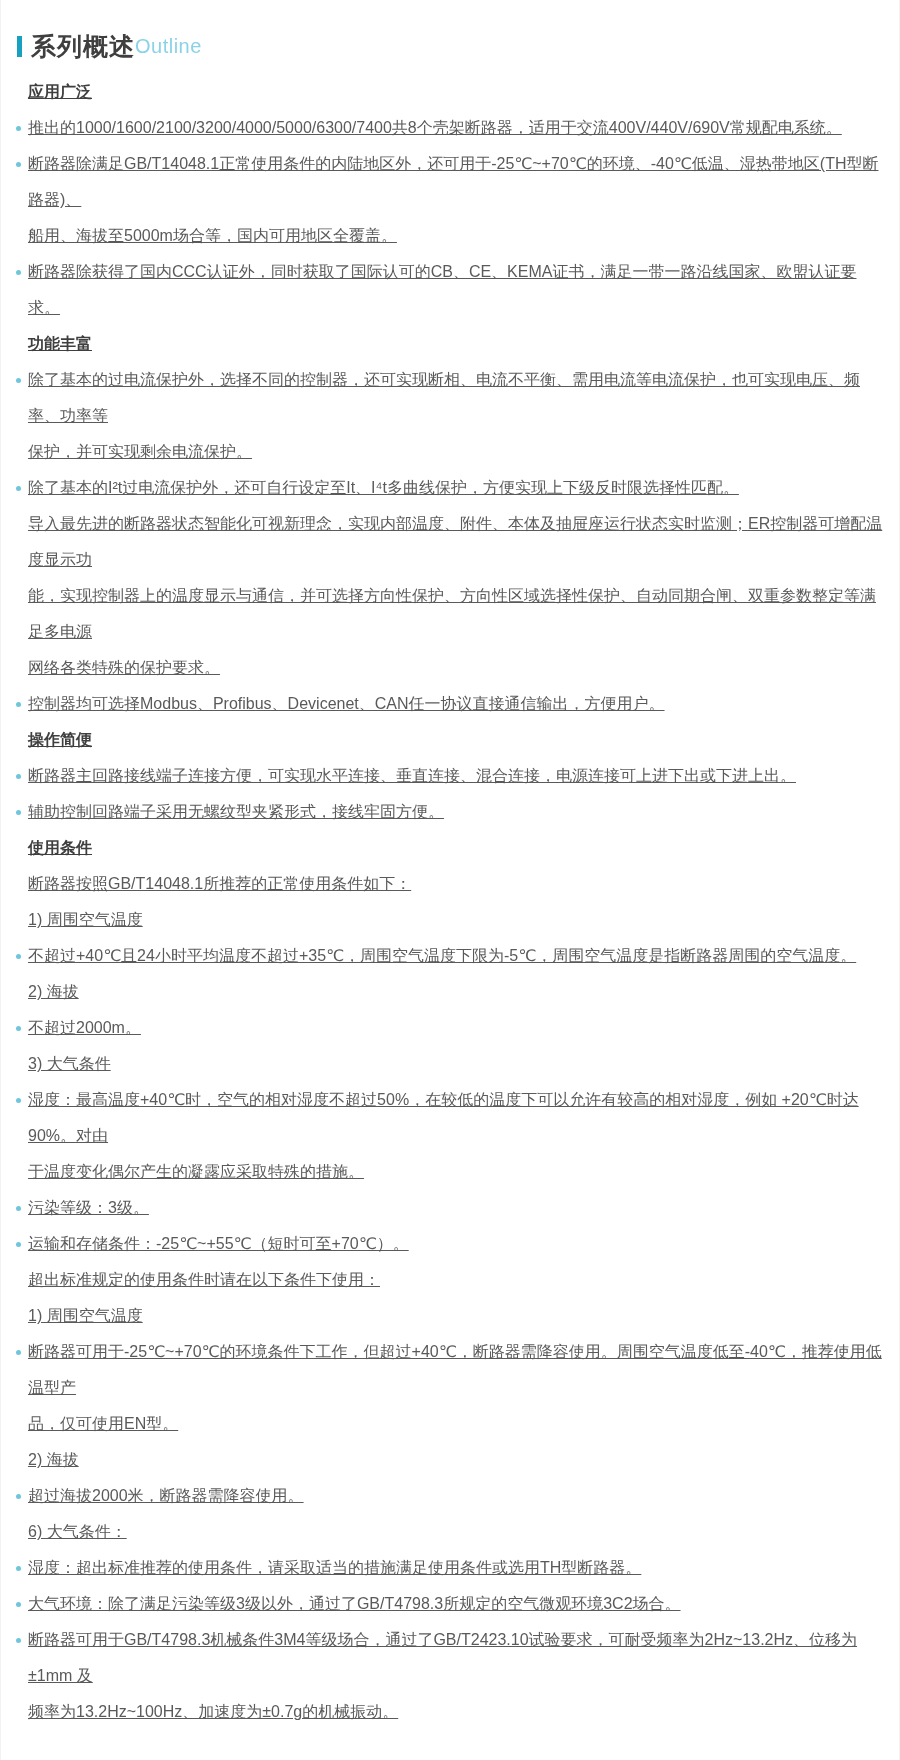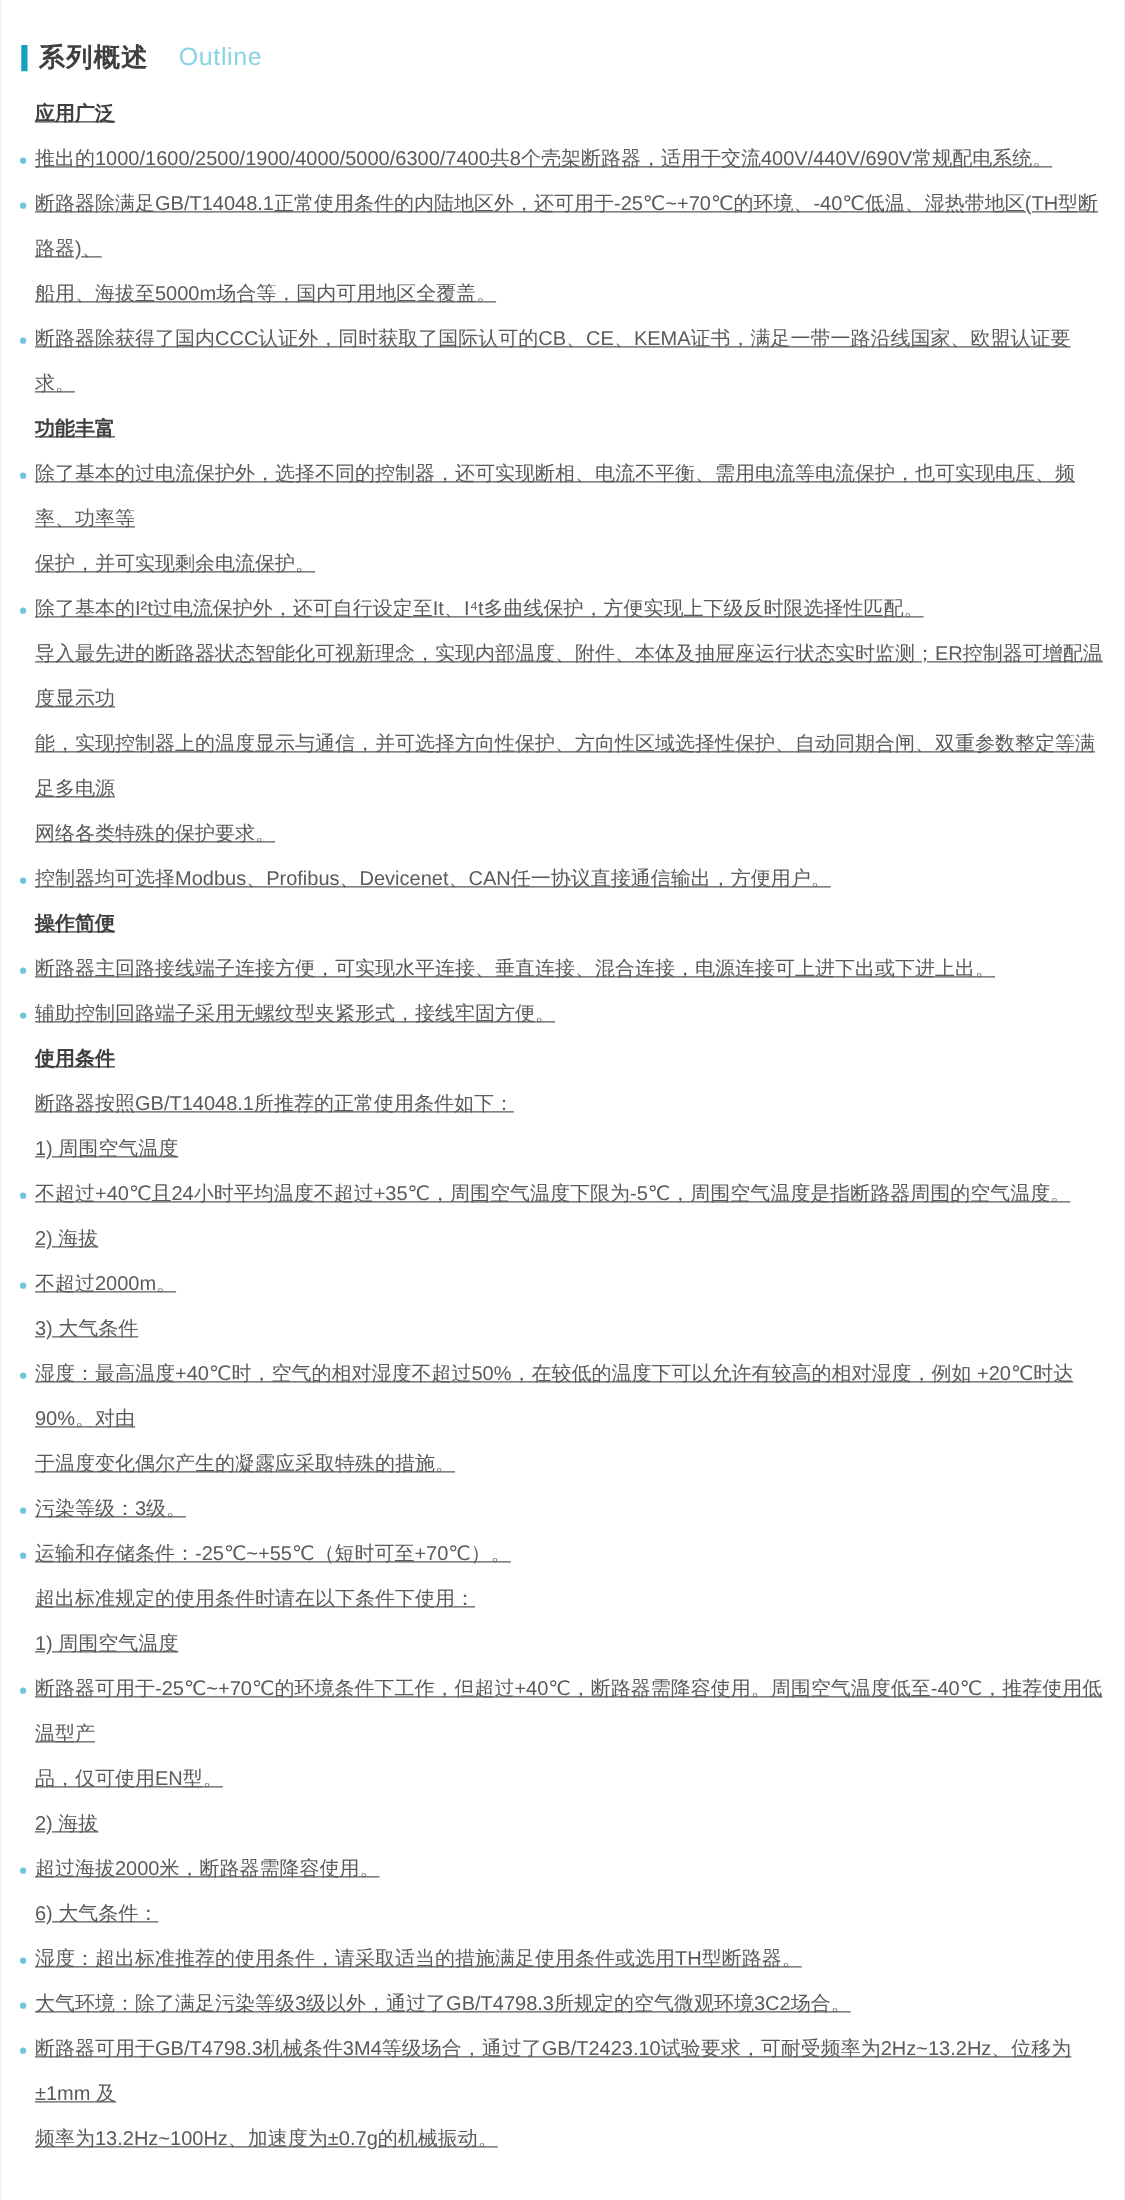--- a/index.html
+++ b/index.html
@@ -14,25 +14,25 @@
   }
   .title-row{
     display:flex;align-items:center;
     padding:32px 0 0 16px;height:28px;
   }
   .title-bar{
     width:5px;height:21px;margin-right:9px;
     background:var(--accent,#18a0c0);
   }
   .title-zh{
-    font-size:21px;font-weight:bold;color:var(--heading,#3c3c3c);
+    font-size:25px;font-weight:bold;color:var(--heading,#3c3c3c);
     letter-spacing:1px;
   }
   .title-en{
-    font-size:20px;color:var(--outline,#8ad2e8);margin-left:24px;
+    font-size:20px;color:var(--outline,#8ad2e8);margin-left:0;
     letter-spacing:0.5px;
   }
   #sections{
     margin-top:14px;
     font-size:16px;color:var(--body,#5a5a5a);
   }
   .line{
     position:relative;margin:0;padding:0 16px 0 27px;
     line-height:36px;white-space:pre-line;text-decoration:underline;
   }
@@ -48,21 +48,21 @@
 
 <div class="title-row">
   <span class="title-bar"></span>
   <span class="title-zh">系列概述</span>
   <span class="title-en">Outline</span>
 </div>
 
 <div id="sections">
     <section>
       <div class="line heading">应用广泛</div>
-      <div class="line bullet"><span class="dot"></span><span>推出的1000/1600/2500/1900/4000/5000/6300/7400共8个壳架断路器，适用于交流400V/440V/690V常规配电系统。</span></div>
+      <div class="line bullet"><span class="dot"></span><span>推出的1000/1600/2100/3200/4000/5000/6300/7400共8个壳架断路器，适用于交流400V/440V/690V常规配电系统。</span></div>
       <div class="line bullet"><span class="dot"></span><span>断路器除满足GB/T14048.1正常使用条件的内陆地区外，还可用于-25℃~+70℃的环境、-40℃低温、湿热带地区(TH型断路器)、
 船用、海拔至5000m场合等，国内可用地区全覆盖。</span></div>
       <div class="line bullet"><span class="dot"></span><span>断路器除获得了国内CCC认证外，同时获取了国际认可的CB、CE、KEMA证书，满足一带一路沿线国家、欧盟认证要求。</span></div>
     </section>
     <section>
       <div class="line heading">功能丰富</div>
       <div class="line bullet"><span class="dot"></span><span>除了基本的过电流保护外，选择不同的控制器，还可实现断相、电流不平衡、需用电流等电流保护，也可实现电压、频率、功率等
 保护，并可实现剩余电流保护。</span></div>
       <div class="line bullet"><span class="dot"></span><span>除了基本的I²t过电流保护外，还可自行设定至It、I⁴t多曲线保护，方便实现上下级反时限选择性匹配。</span></div>
       <div class="line plain"><span>导入最先进的断路器状态智能化可视新理念，实现内部温度、附件、本体及抽屉座运行状态实时监测；ER控制器可增配温度显示功

